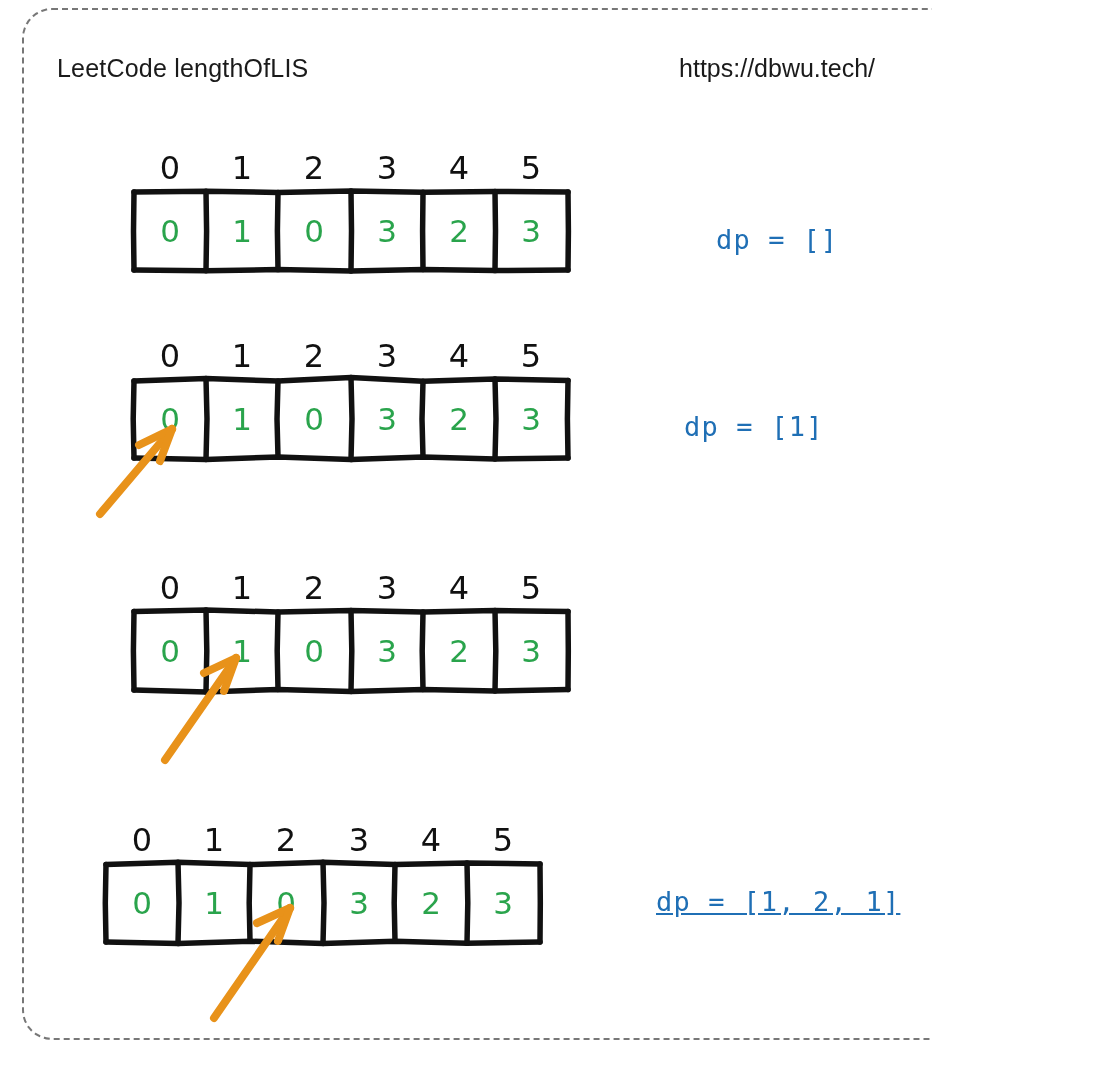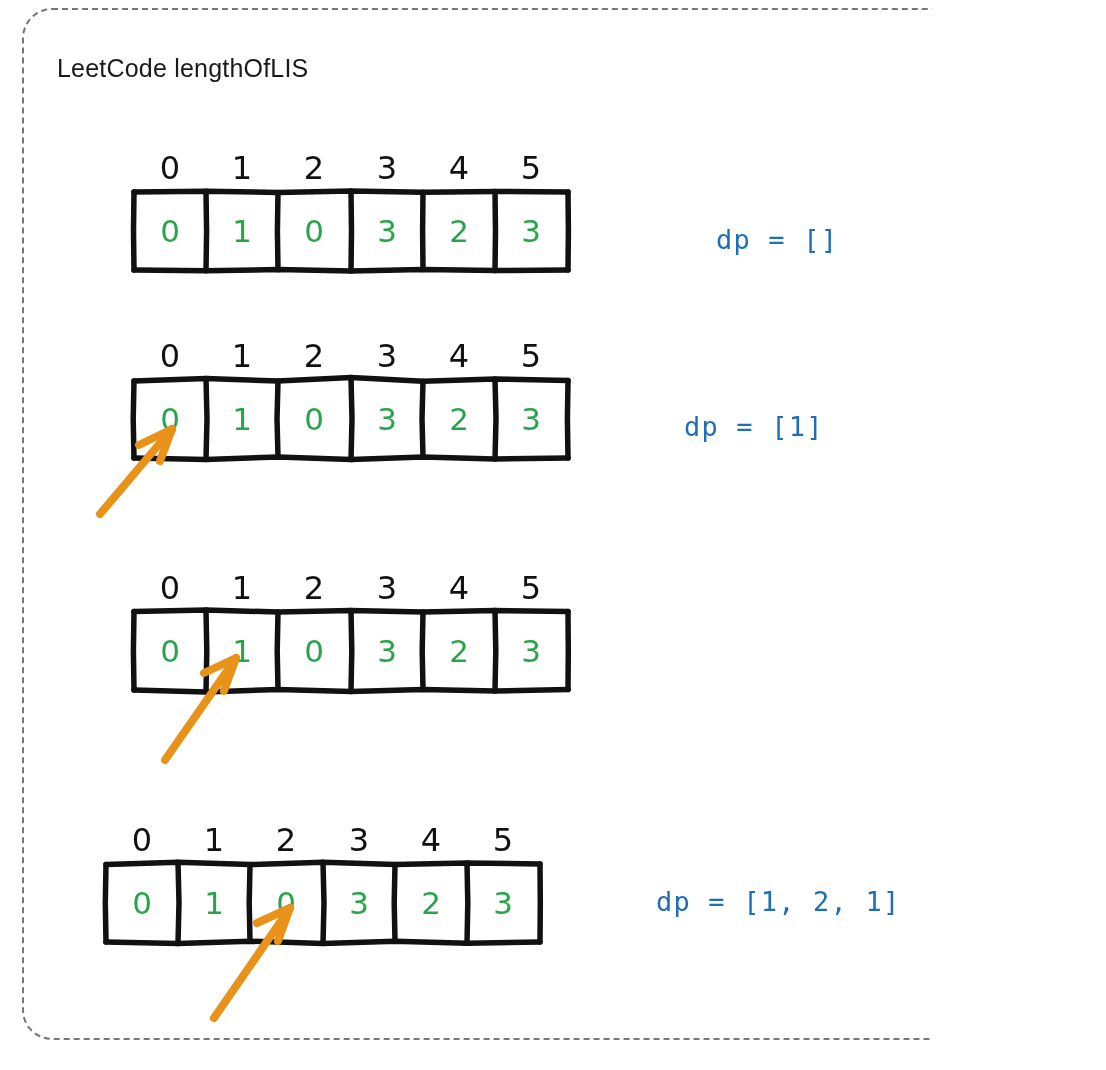--- a/index.html
+++ b/index.html
@@ -112,20 +112,21 @@
   }
 </style>
 </head>
 <body>
 
 <div id="canvas">
 
   <div class="frame"></div>
 
   <div class="hdr-title">LeetCode lengthOfLIS</div>
+  <div class="hdr-url">https://dbwu.tech/</div>
 
   <div class="row" id="row0" style="left:134px; top:148px;">
     <div class="idx-strip">
       <div class="idx" style="left:0px;">0</div>
       <div class="idx" style="left:72px;">1</div>
       <div class="idx" style="left:144px;">2</div>
       <div class="idx" style="left:217px;">3</div>
       <div class="idx" style="left:289px;">4</div>
       <div class="idx" style="left:361px;">5</div>
     </div>
@@ -242,21 +243,21 @@
         </g>
       </svg>
       <div class="cellval" style="left:0px;">0</div>
       <div class="cellval" style="left:72px;">1</div>
       <div class="cellval" style="left:144px;">0</div>
       <div class="cellval" style="left:217px;">3</div>
       <div class="cellval" style="left:289px;">2</div>
       <div class="cellval" style="left:361px;">3</div>
     </div>
   </div>
-  <div class="dp-label" style="left:656px; top:886px;">dp = [1, 2, 1]</div>
+  <div class="dp-label" style="left:656px; top:886px;text-decoration:underline;">dp = [1, 2, 1]</div>
 
   <svg class="arrow-layer" viewBox="0 0 1106 1070" aria-hidden="true">
     <g fill="none" stroke="#e8921a" stroke-width="8" stroke-linecap="round" stroke-linejoin="round">
 
       <g>
         <path d="M100 514 L172 429"></path>
         <path d="M172 429 L139 445"></path>
         <path d="M172 429 L160 461"></path>
       </g>
 

